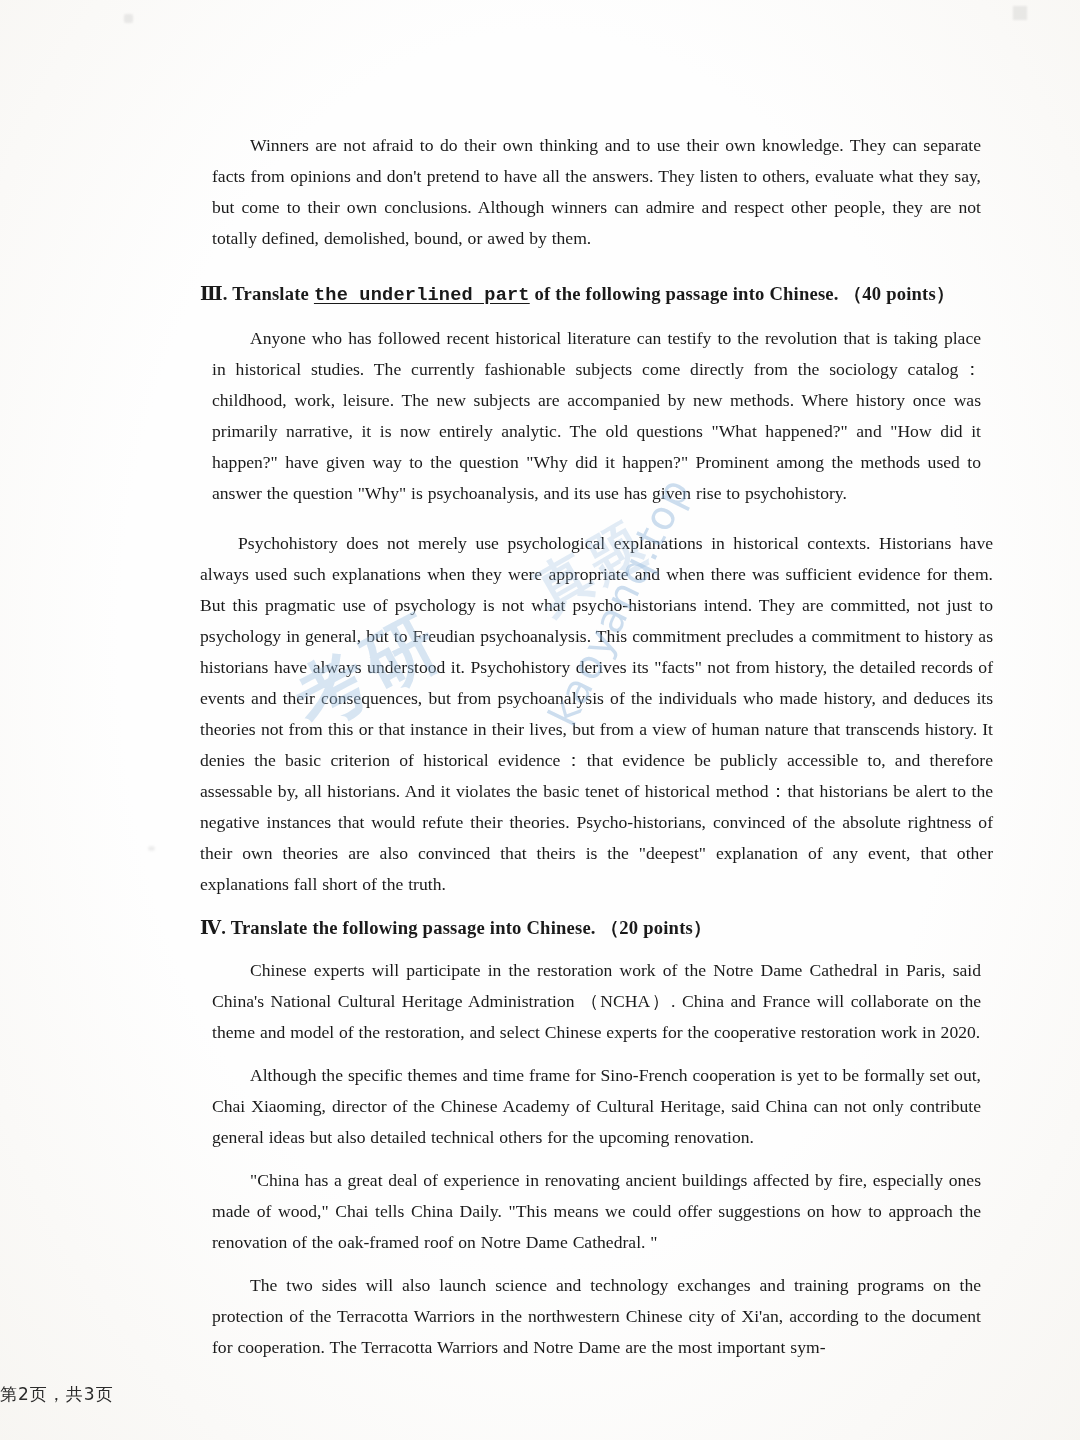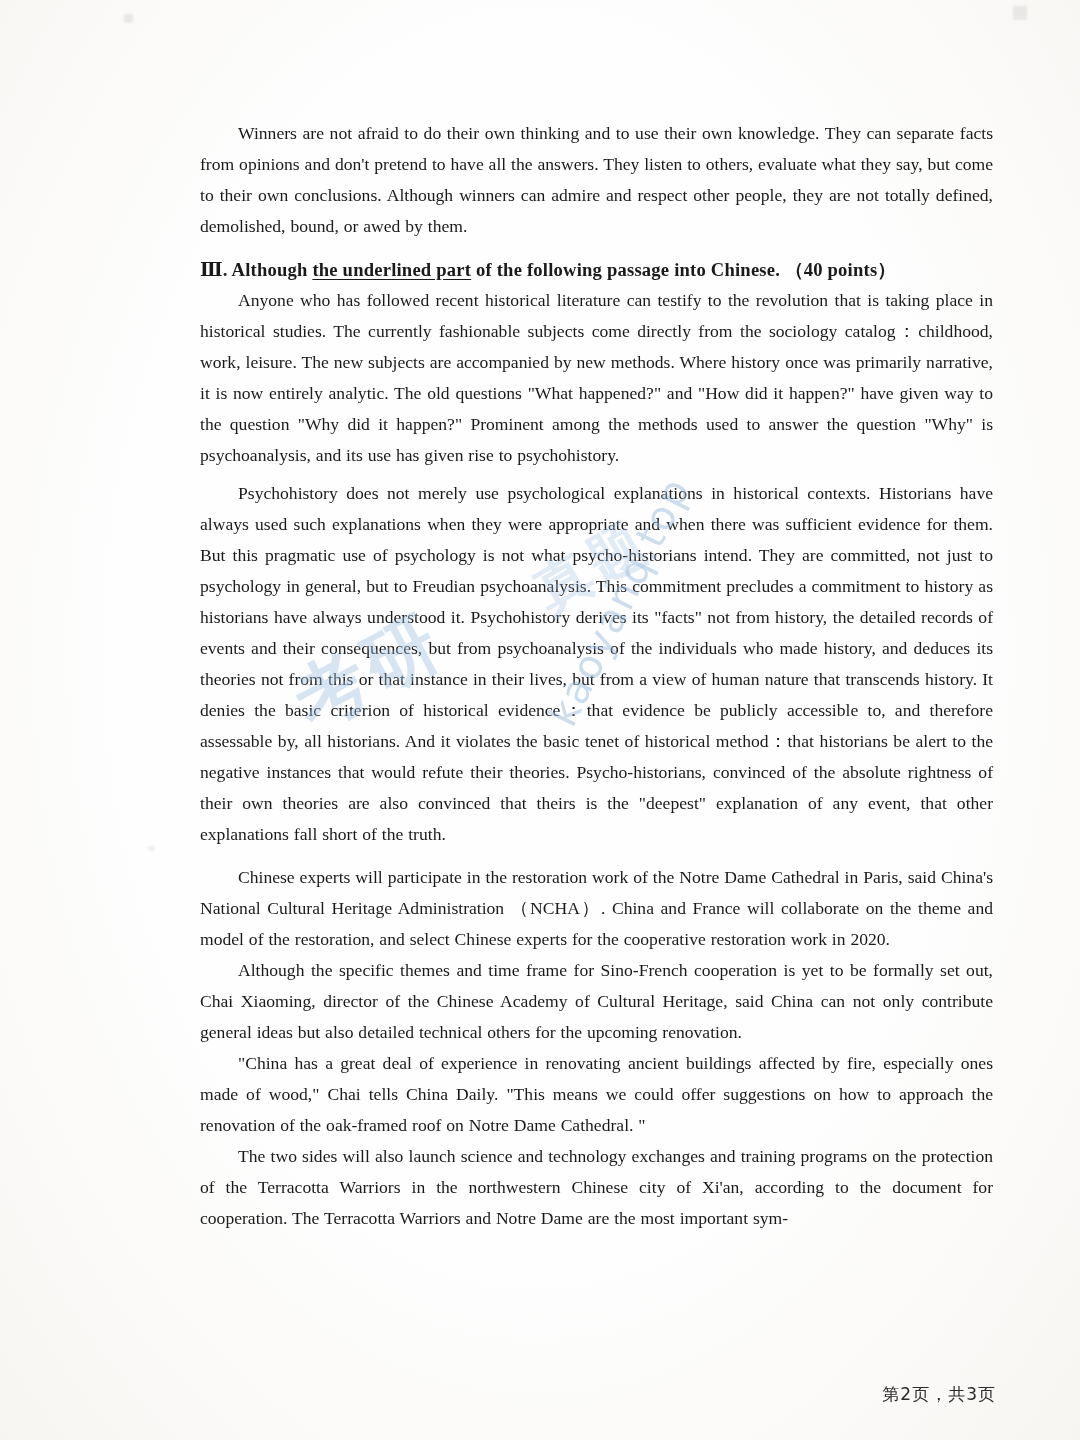--- a/index.html
+++ b/index.html
@@ -108,21 +108,21 @@
   
   #column {
     position: absolute;
     left: 200px;
     top: 118px;
     width: 793px;
     z-index: 2;
   }
 
   p.body-par {
-    margin: 0;
+    margin: 12px;
     font-size: 17.6px;
     line-height: 31px;
     text-align: justify;
     text-align-last: left;
     text-indent: 0;
     word-spacing: 0.5px;
   }
   p.indent {
     text-indent: 38px;
   }
@@ -133,20 +133,21 @@
     line-height: 31px;
     font-weight: bold;
     letter-spacing: 0.2px;
   }
   .section-head .num {
     font-family: "DejaVu Serif", serif;
   }
   .u {
     text-decoration: underline;
     text-underline-offset: 3px;
+    font-family: Liberation Mono, monospace;
   }
 
   
   .underlined-block {
     margin: 0;
     font-size: 17.6px;
     line-height: 31px;
     text-align: justify;
     text-align-last: left;
     text-indent: 38px;
@@ -159,21 +160,21 @@
 
   .gap-sm { height: 7px; }
   .gap-md { height: 12px; }
 
   
   #footer {
     position: absolute;
     left: 0;
     top: 1383px;
     width: 996px;
-    text-align: right;
+    text-align: left;
     font-size: 17px;
     letter-spacing: 1px;
     font-family: "DejaVu Sans", "Liberation Sans", sans-serif;
     color: #2b2b2b;
     z-index: 2;
   }
 </style>
 </head>
 <body>
 
@@ -188,30 +189,31 @@
     <div class="wm-cn2">真题</div>
     <div class="wm-url">kaoyanq.top</div>
   </div>
 
   <div id="column">
 
     <p class="body-par indent">Winners are not afraid to do their own thinking and to use their own knowledge. They can separate facts from opinions and don't pretend to have all the answers. They listen to others, evaluate what they say, but come to their own conclusions. Although winners can admire and respect other people, they are not totally defined, demolished, bound, or awed by them.</p>
 
     <div class="gap-md"></div>
 
-    <p class="section-head"><span class="num">Ⅲ</span><span>. Although </span><span class="u">the underlined part</span><span> of the following passage into Chinese. （40 points）</span></p>
+    <p class="section-head"><span class="num">Ⅲ</span><span>. Translate </span><span class="u">the underlined part</span><span> of the following passage into Chinese. （40 points）</span></p>
 
     <p class="body-par indent">Anyone who has followed recent historical literature can testify to the revolution that is taking place in historical studies. The currently fashionable subjects come directly from the sociology catalog：childhood, work, leisure. The new subjects are accompanied by new methods. Where history once was primarily narrative, it is now entirely analytic. The old questions "What happened?" and "How did it happen?" have given way to the question "Why did it happen?" Prominent among the methods used to answer the question "Why" is psychoanalysis, and its use has given rise to psychohistory.</p>
 
     <div class="gap-sm"></div>
 
     <p class="underlined-block">Psychohistory does not merely use psychological explanations in historical contexts. Historians have always used such explanations when they were appropriate and when there was sufficient evidence for them. But this pragmatic use of psychology is not what psycho-historians intend. They are committed, not just to psychology in general, but to Freudian psychoanalysis. This commitment precludes a commitment to history as historians have always understood it. Psychohistory derives its "facts" not from history, the detailed records of events and their consequences, but from psychoanalysis of the individuals who made history, and deduces its theories not from this or that instance in their lives, but from a view of human nature that transcends history. It denies the basic criterion of historical evidence：that evidence be publicly accessible to, and therefore assessable by, all historians. And it violates the basic tenet of historical method：that historians be alert to the negative instances that would refute their theories. Psycho-historians, convinced of the absolute rightness of their own theories are also convinced that theirs is the "deepest" explanation of any event, that other explanations fall short of the truth.</p>
 
     <div class="gap-md"></div>
 
+    <p class="section-head"><span class="num">Ⅳ</span><span>. Translate the following passage into Chinese. （20 points）</span></p>
 
     <p class="body-par indent">Chinese experts will participate in the restoration work of the Notre Dame Cathedral in Paris, said China's National Cultural Heritage Administration （NCHA）. China and France will collaborate on the theme and model of the restoration, and select Chinese experts for the cooperative restoration work in 2020.</p>
 
     <p class="body-par indent">Although the specific themes and time frame for Sino-French cooperation is yet to be formally set out, Chai Xiaoming, director of the Chinese Academy of Cultural Heritage, said China can not only contribute general ideas but also detailed technical others for the upcoming renovation.</p>
 
     <p class="body-par indent"><span>"China has a great deal of experience in renovating ancient buildings affected by fire, especially ones made of wood," Chai tells </span><span class="ital">China Daily</span><span>. "This means we could offer suggestions on how to approach the renovation of the oak-framed roof on Notre Dame Cathedral. "</span></p>
 
     <p class="body-par indent">The two sides will also launch science and technology exchanges and training programs on the protection of the Terracotta Warriors in the northwestern Chinese city of Xi'an, according to the document for cooperation. The Terracotta Warriors and Notre Dame are the most important sym-</p>
 
   </div>

